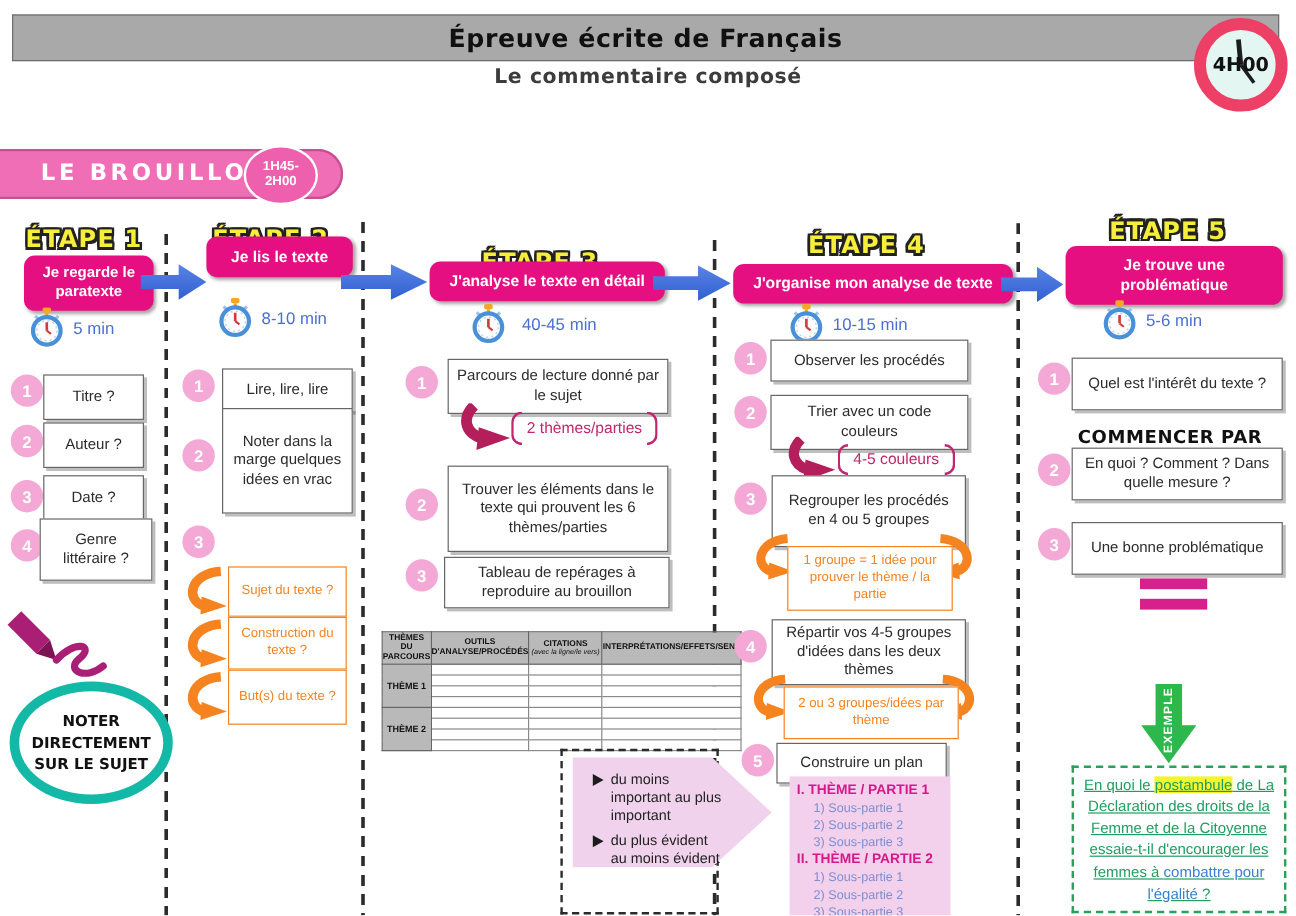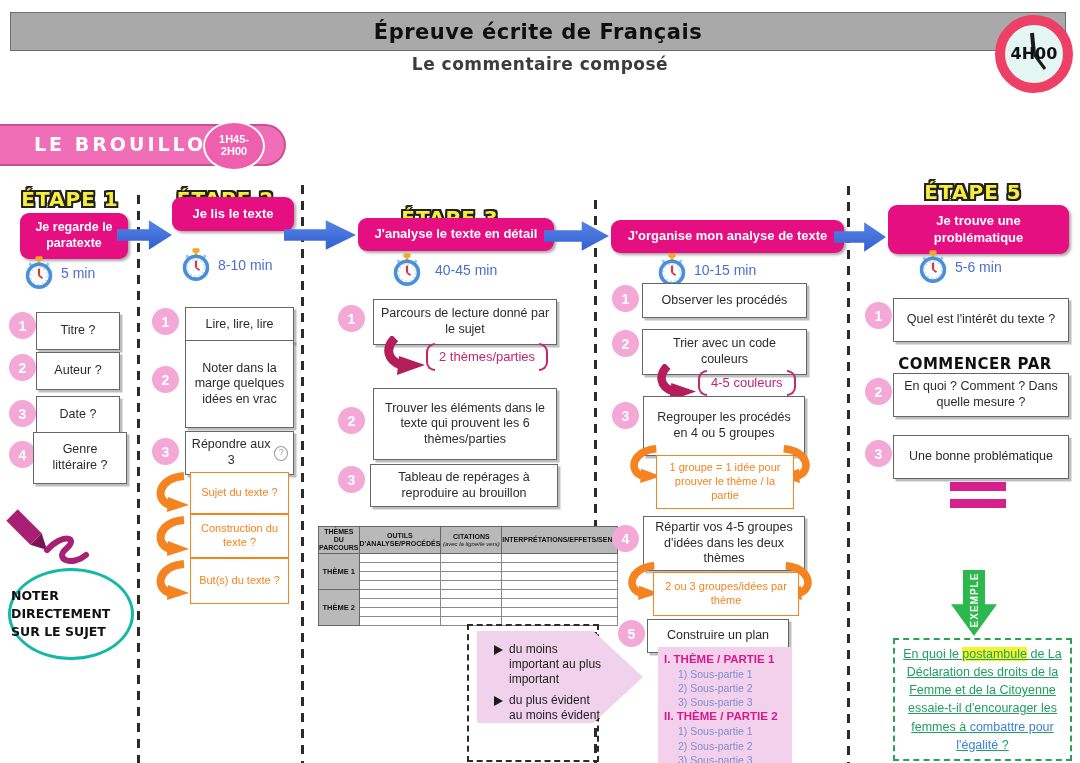--- a/index.html
+++ b/index.html
@@ -70,22 +70,22 @@
   .commencer{position:absolute;text-align:center;font-family:"DejaVu Sans",sans-serif;font-weight:bold;
              font-size:15px;color:#111;letter-spacing:.5px;}
   .eqbar{position:absolute;width:56px;height:9px;background:#d6218c;}
   .hl{background:#f6f52d;}
   .green-arrow{position:absolute;background:#2db84d;clip-path:polygon(26% 0,74% 0,74% 52%,100% 52%,50% 100%,0 52%,26% 52%);}
   .green-arrow span{position:absolute;left:50%;top:46%;transform:translate(-50%,-50%) rotate(-90deg);
              color:#fff;font-weight:bold;font-size:10px;letter-spacing:1px;white-space:nowrap;}
   .ex-box{position:absolute;border:2px dashed #2aa05a;color:#1f9e5f;font-size:12.5px;line-height:1.45;
           text-align:center;padding:5px 6px;text-decoration:underline;}
   
-  .oval-note{position:absolute;left:8px;top:568px;width:120px;height:86px;border:3px solid #14b8a6;
-             border-radius:50%;display:flex;align-items:center;justify-content:center;
+  .oval-note{position:absolute;left:8px;top:568px;width:120px;height:86px;border:8px solid #14b8a6;
+             border-radius:50%;display:flex;align-items:center;justify-content:center;text-align:center;
              font-family:"DejaVu Sans",sans-serif;font-weight:bold;font-size:12.5px;color:#111;line-height:1.45;}
   .qcirc{display:inline-flex;width:13px;height:13px;border-radius:50%;border:1.3px solid #9a9a9a;color:#9a9a9a;
          font-size:9px;align-items:center;justify-content:center;margin-left:3px;vertical-align:1px;}
 </style>
 </head>
 <body>
 
 <div class="page">
 
   <div class="gray-bar">
@@ -106,20 +106,21 @@
   </div>
 
   <div class="dash-v" style="left:137px;top:195px;height:568px;"></div>
   <div class="dash-v" style="left:301px;top:185px;height:578px;"></div>
   <div class="dash-v" style="left:594px;top:200px;height:563px;"></div>
   <div class="dash-v" style="left:847px;top:186px;height:577px;"></div>
 
   <div class="etape" style="left:20px;top:187px;width:100px;">ÉTAPE 1</div>
   <div class="etape" style="left:168px;top:187px;width:115px;">ÉTAPE 2</div>
   <div class="etape" style="left:360px;top:206px;width:180px;">ÉTAPE 3</div>
+  <div class="etape" style="left:613px;top:192px;width:218px;">ÉTAPE 4</div>
   <div class="etape" style="left:888px;top:180px;width:170px;">ÉTAPE 5</div>
 
   <div class="magenta-box" style="left:20px;top:213px;width:96px;height:42px;font-size:12.5px;">Je regarde le paratexte</div>
   <div class="magenta-box" style="left:172px;top:197px;width:110px;height:30px;">Je lis le texte</div>
   <div class="magenta-box" style="left:358px;top:218px;width:184px;height:29px;">J'analyse le texte en détail</div>
   <div class="magenta-box" style="left:611px;top:220px;width:221px;height:29px;">J'organise mon analyse de texte</div>
   <div class="magenta-box" style="left:888px;top:205px;width:169px;height:45px;">Je trouve une problématique</div>
 
   <div class="blue-arrow" style="left:117px;top:219px;width:55px;height:32px;"></div>
   <div class="blue-arrow" style="left:284px;top:219px;width:72px;height:32px;"></div>
@@ -206,24 +207,20 @@
     <path d="M41.7,28.3 L30.3,39.7 L47,45 Z" fill="#7c1454"></path>
     <path d="M47,45 C62,28 80,32 66,44 C54,54 72,62 86,50" stroke="#a91f75" stroke-width="6" fill="none" stroke-linecap="round"></path>
   </svg>
   <div class="oval-note">NOTER DIRECTEMENT SUR LE SUJET</div>
 
   <div class="num" style="left:152px;top:308px;">1</div>
   <div class="wbox" style="left:185px;top:307px;width:97px;height:28px;">Lire, lire, lire</div>
   <div class="num" style="left:152px;top:366px;">2</div>
   <div class="wbox" style="left:185px;top:340px;width:97px;height:80px;">Noter dans la marge quelques idées en vrac</div>
   <div class="num" style="left:152px;top:438px;">3</div>
-  <div class="wbox" style="left:185px;top:431px;width:97px;height:36px;">
-    <span>Répondre aux 3</span>
-      <span class="qcirc">?</span>
-  </div>
 
   <svg class="curve" style="left:150px;top:472px;" width="40" height="40" viewBox="0 0 40 40">
     <path d="M34 4 C8 6 4 28 20 33" stroke="#f5831f" stroke-width="8" fill="none"></path>
     <polygon points="18,25 39,33 17,40" fill="#f5831f"></polygon>
   </svg>
   <div class="obox" style="left:190px;top:472px;width:87px;height:34px;">Sujet du texte ?</div>
   <svg class="curve" style="left:150px;top:516px;" width="40" height="40" viewBox="0 0 40 40">
     <path d="M34 4 C8 6 4 28 20 33" stroke="#f5831f" stroke-width="8" fill="none"></path>
     <polygon points="18,25 39,33 17,40" fill="#f5831f"></polygon>
   </svg>

